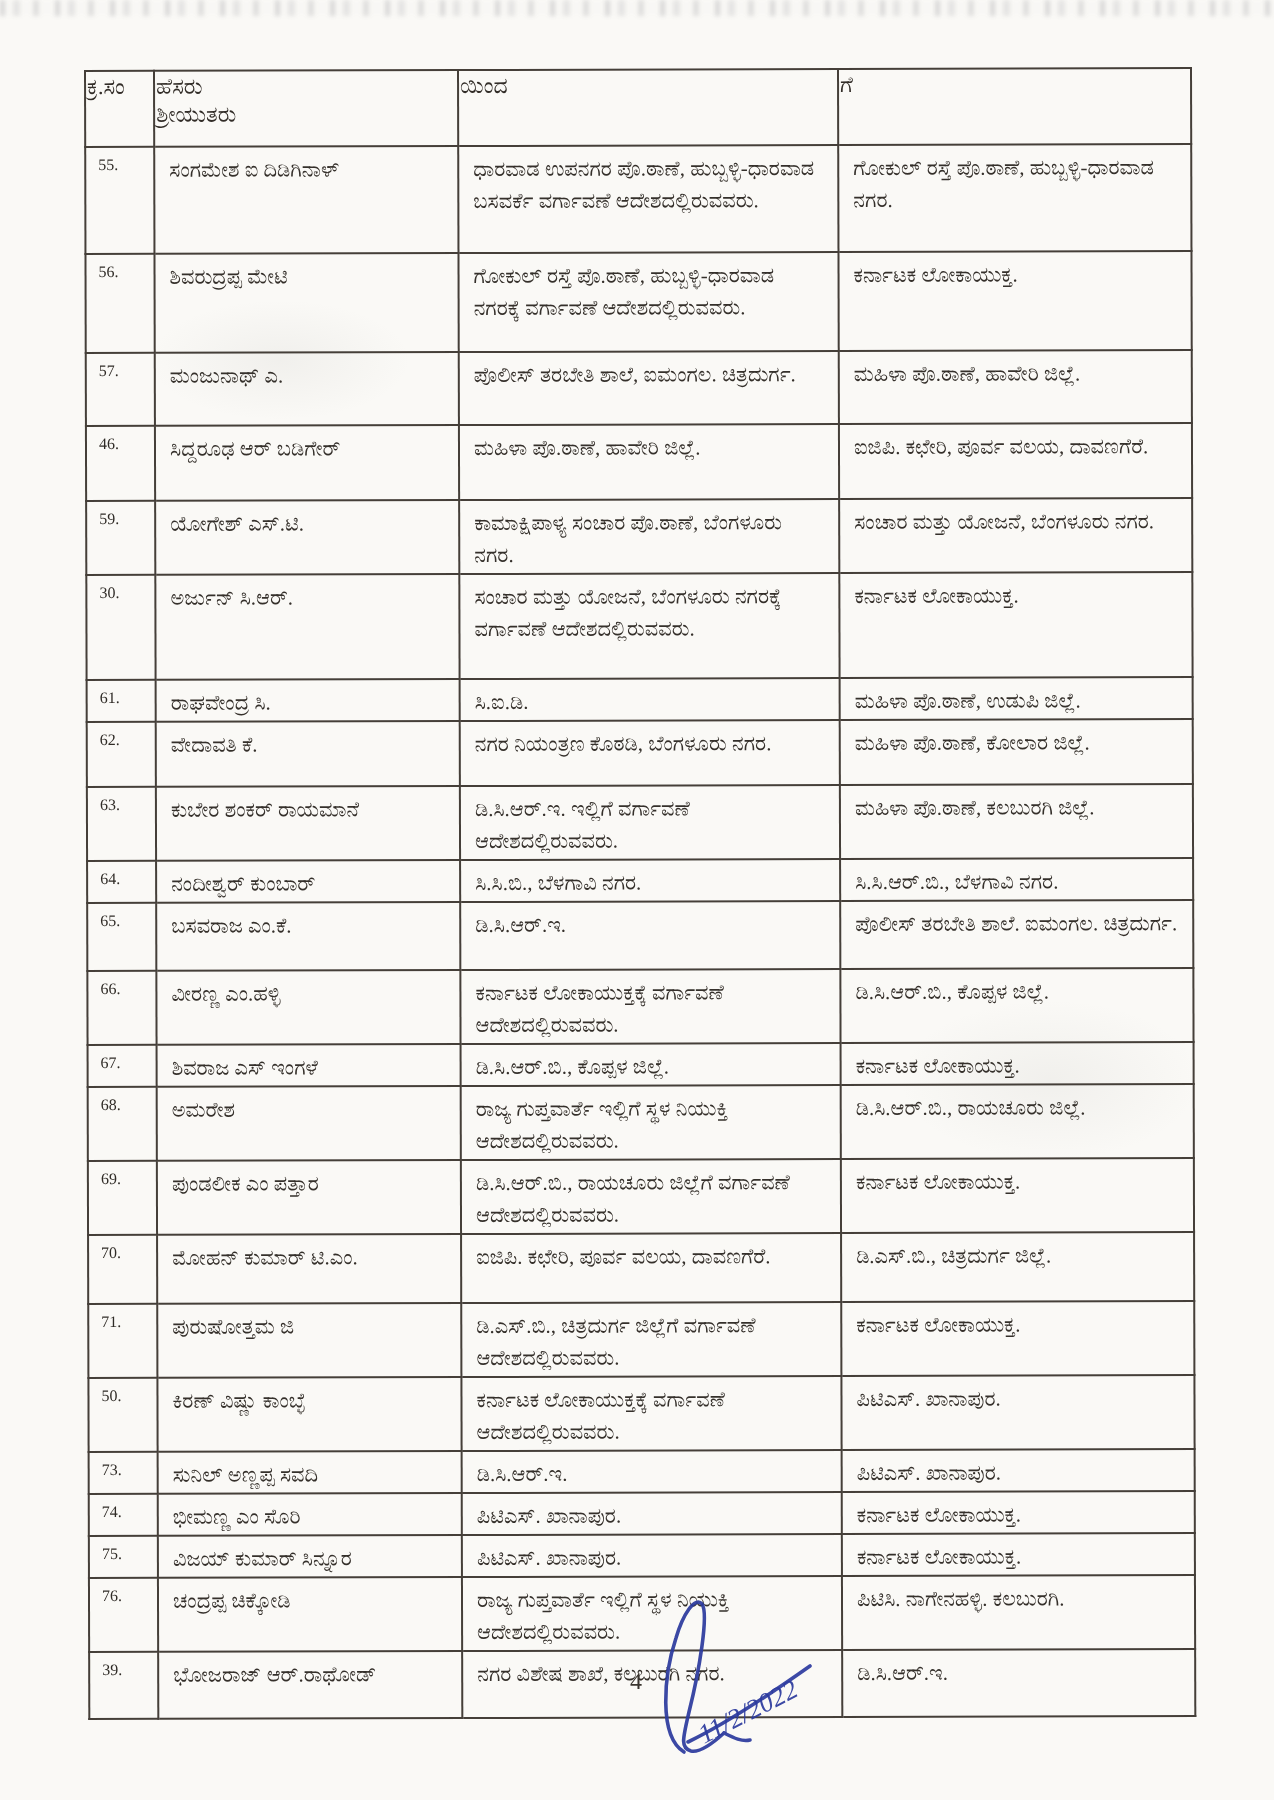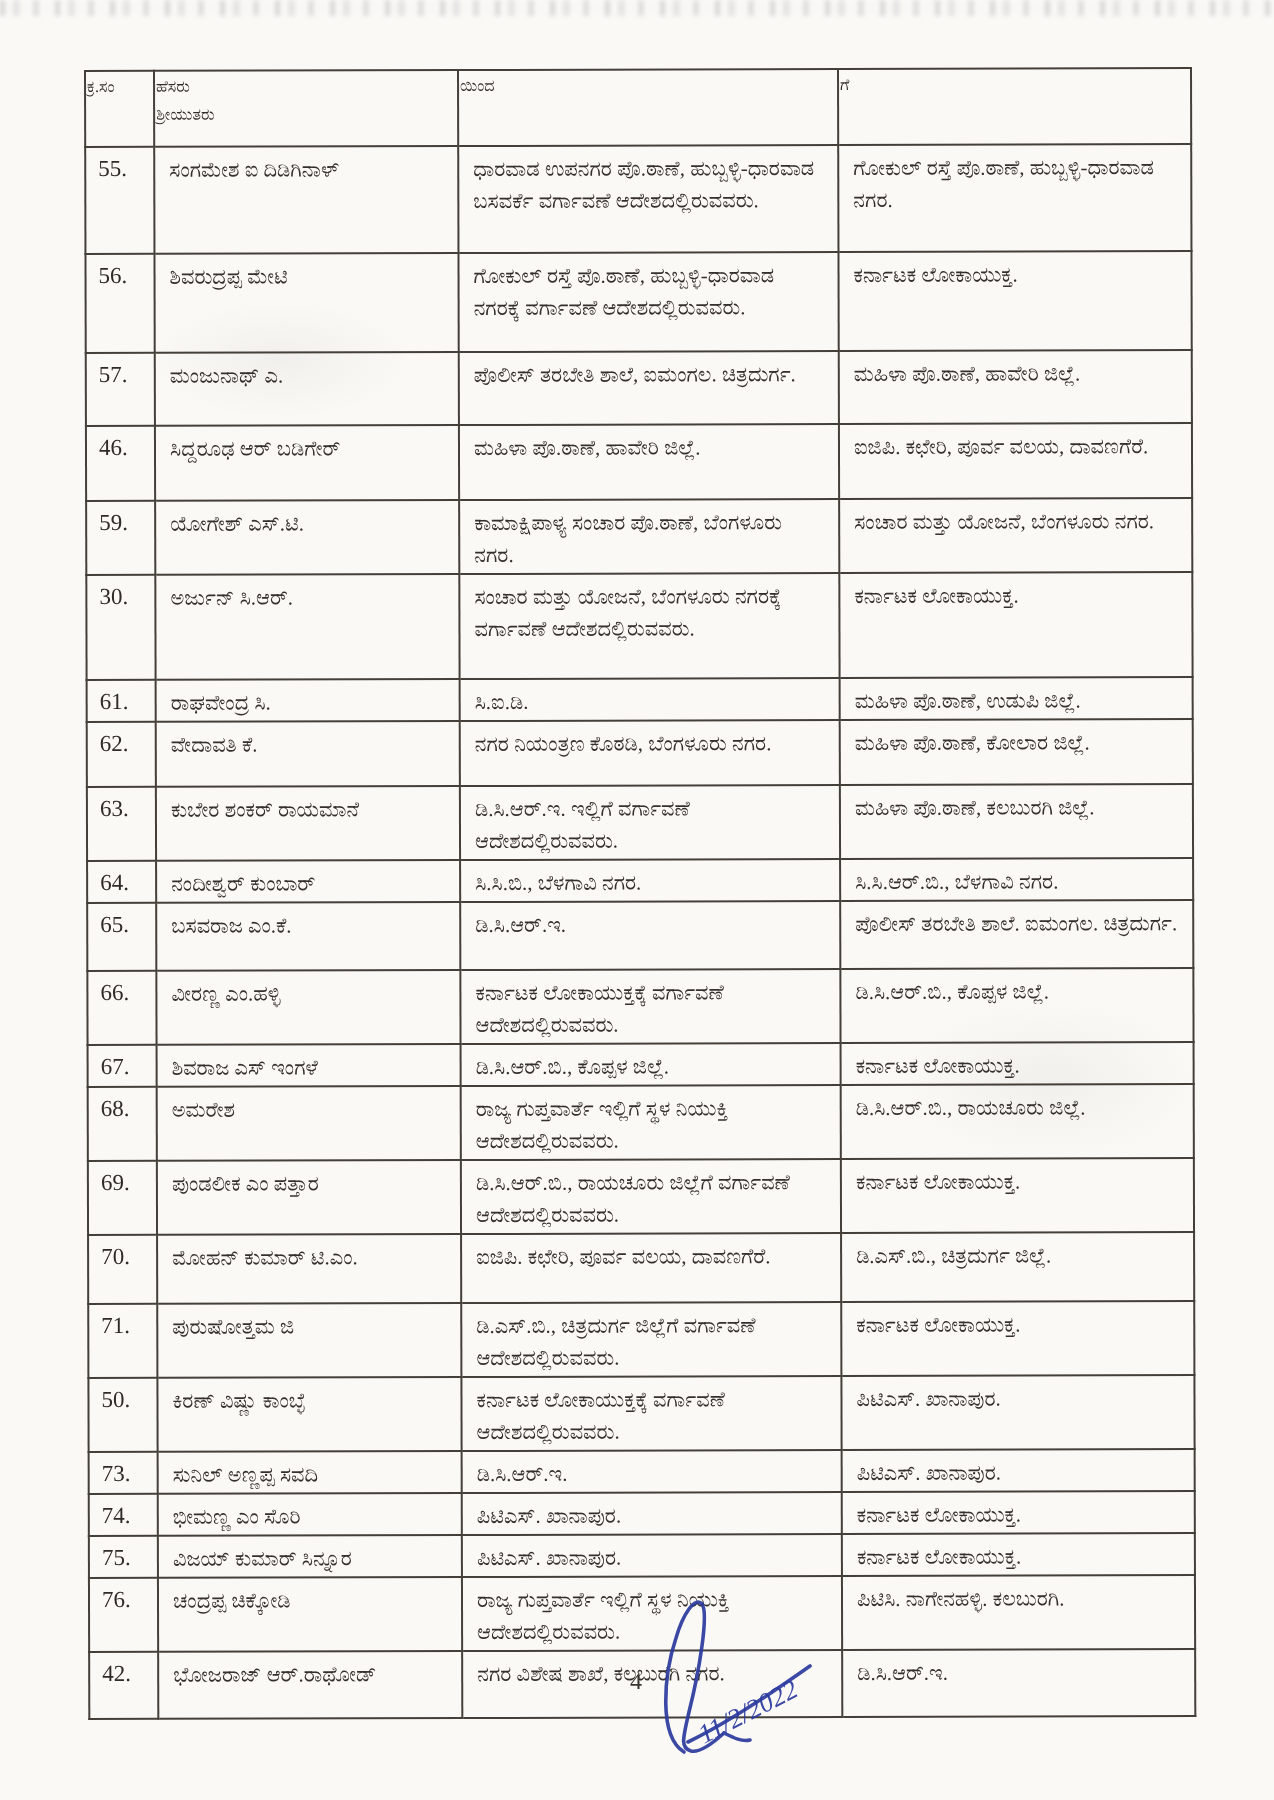--- a/index.html
+++ b/index.html
@@ -34,24 +34,24 @@
   table.transfer col.c-to{width:353px}
   table.transfer th,table.transfer td{
     border:2px solid #453f39;
     vertical-align:top;
     font-weight:normal;
     text-align:left;
   }
   table.transfer thead tr{height:76px}
   th.h{
     text-align:center;vertical-align:middle;
-    font-size:16px;line-height:28px;color:#322d28;
+    font-size:22px;line-height:28px;color:#322d28;
   }
   td.sn{
-    font-size:23px;padding:8px 2px 0 12px;
+    font-size:16px;padding:8px 2px 0 12px;
     font-family:"Liberation Serif","DejaVu Serif",serif;color:#2f2b26;
   }
   td.txt{
     font-size:21px;line-height:32px;
     padding:6px 12px 2px 14px;
     color:#35302b;
     word-break:break-word;
   }
   .page-number{
     position:absolute;left:630px;top:1668px;
@@ -221,21 +221,21 @@
     <td class="txt">ಪಿಟಿಎಸ್. ಖಾನಾಪುರ.</td>
     <td class="txt">ಕರ್ನಾಟಕ ಲೋಕಾಯುಕ್ತ.</td>
   </tr>
       <tr style="height: 73px;">
     <td class="sn">76.</td>
     <td class="txt">ಚಂದ್ರಪ್ಪ ಚಿಕ್ಕೋಡಿ</td>
     <td class="txt">ರಾಜ್ಯ ಗುಪ್ತವಾರ್ತೆ ಇಲ್ಲಿಗೆ ಸ್ಥಳ ನಿಯುಕ್ತಿ ಆದೇಶದಲ್ಲಿರುವವರು.</td>
     <td class="txt">ಪಿಟಿಸಿ. ನಾಗೇನಹಳ್ಳಿ. ಕಲಬುರಗಿ.</td>
   </tr>
       <tr style="height: 67px;">
-    <td class="sn">42.</td>
+    <td class="sn">39.</td>
     <td class="txt">ಭೋಜರಾಜ್ ಆರ್.ರಾಥೋಡ್</td>
     <td class="txt">ನಗರ ವಿಶೇಷ ಶಾಖೆ, ಕಲಬುರಗಿ ನಗರ.</td>
     <td class="txt">ಡಿ.ಸಿ.ಆರ್.ಇ.</td>
   </tr>
     </tbody>
 </table>
 
 <div class="page-number">4</div>
 
 <div class="signature">

